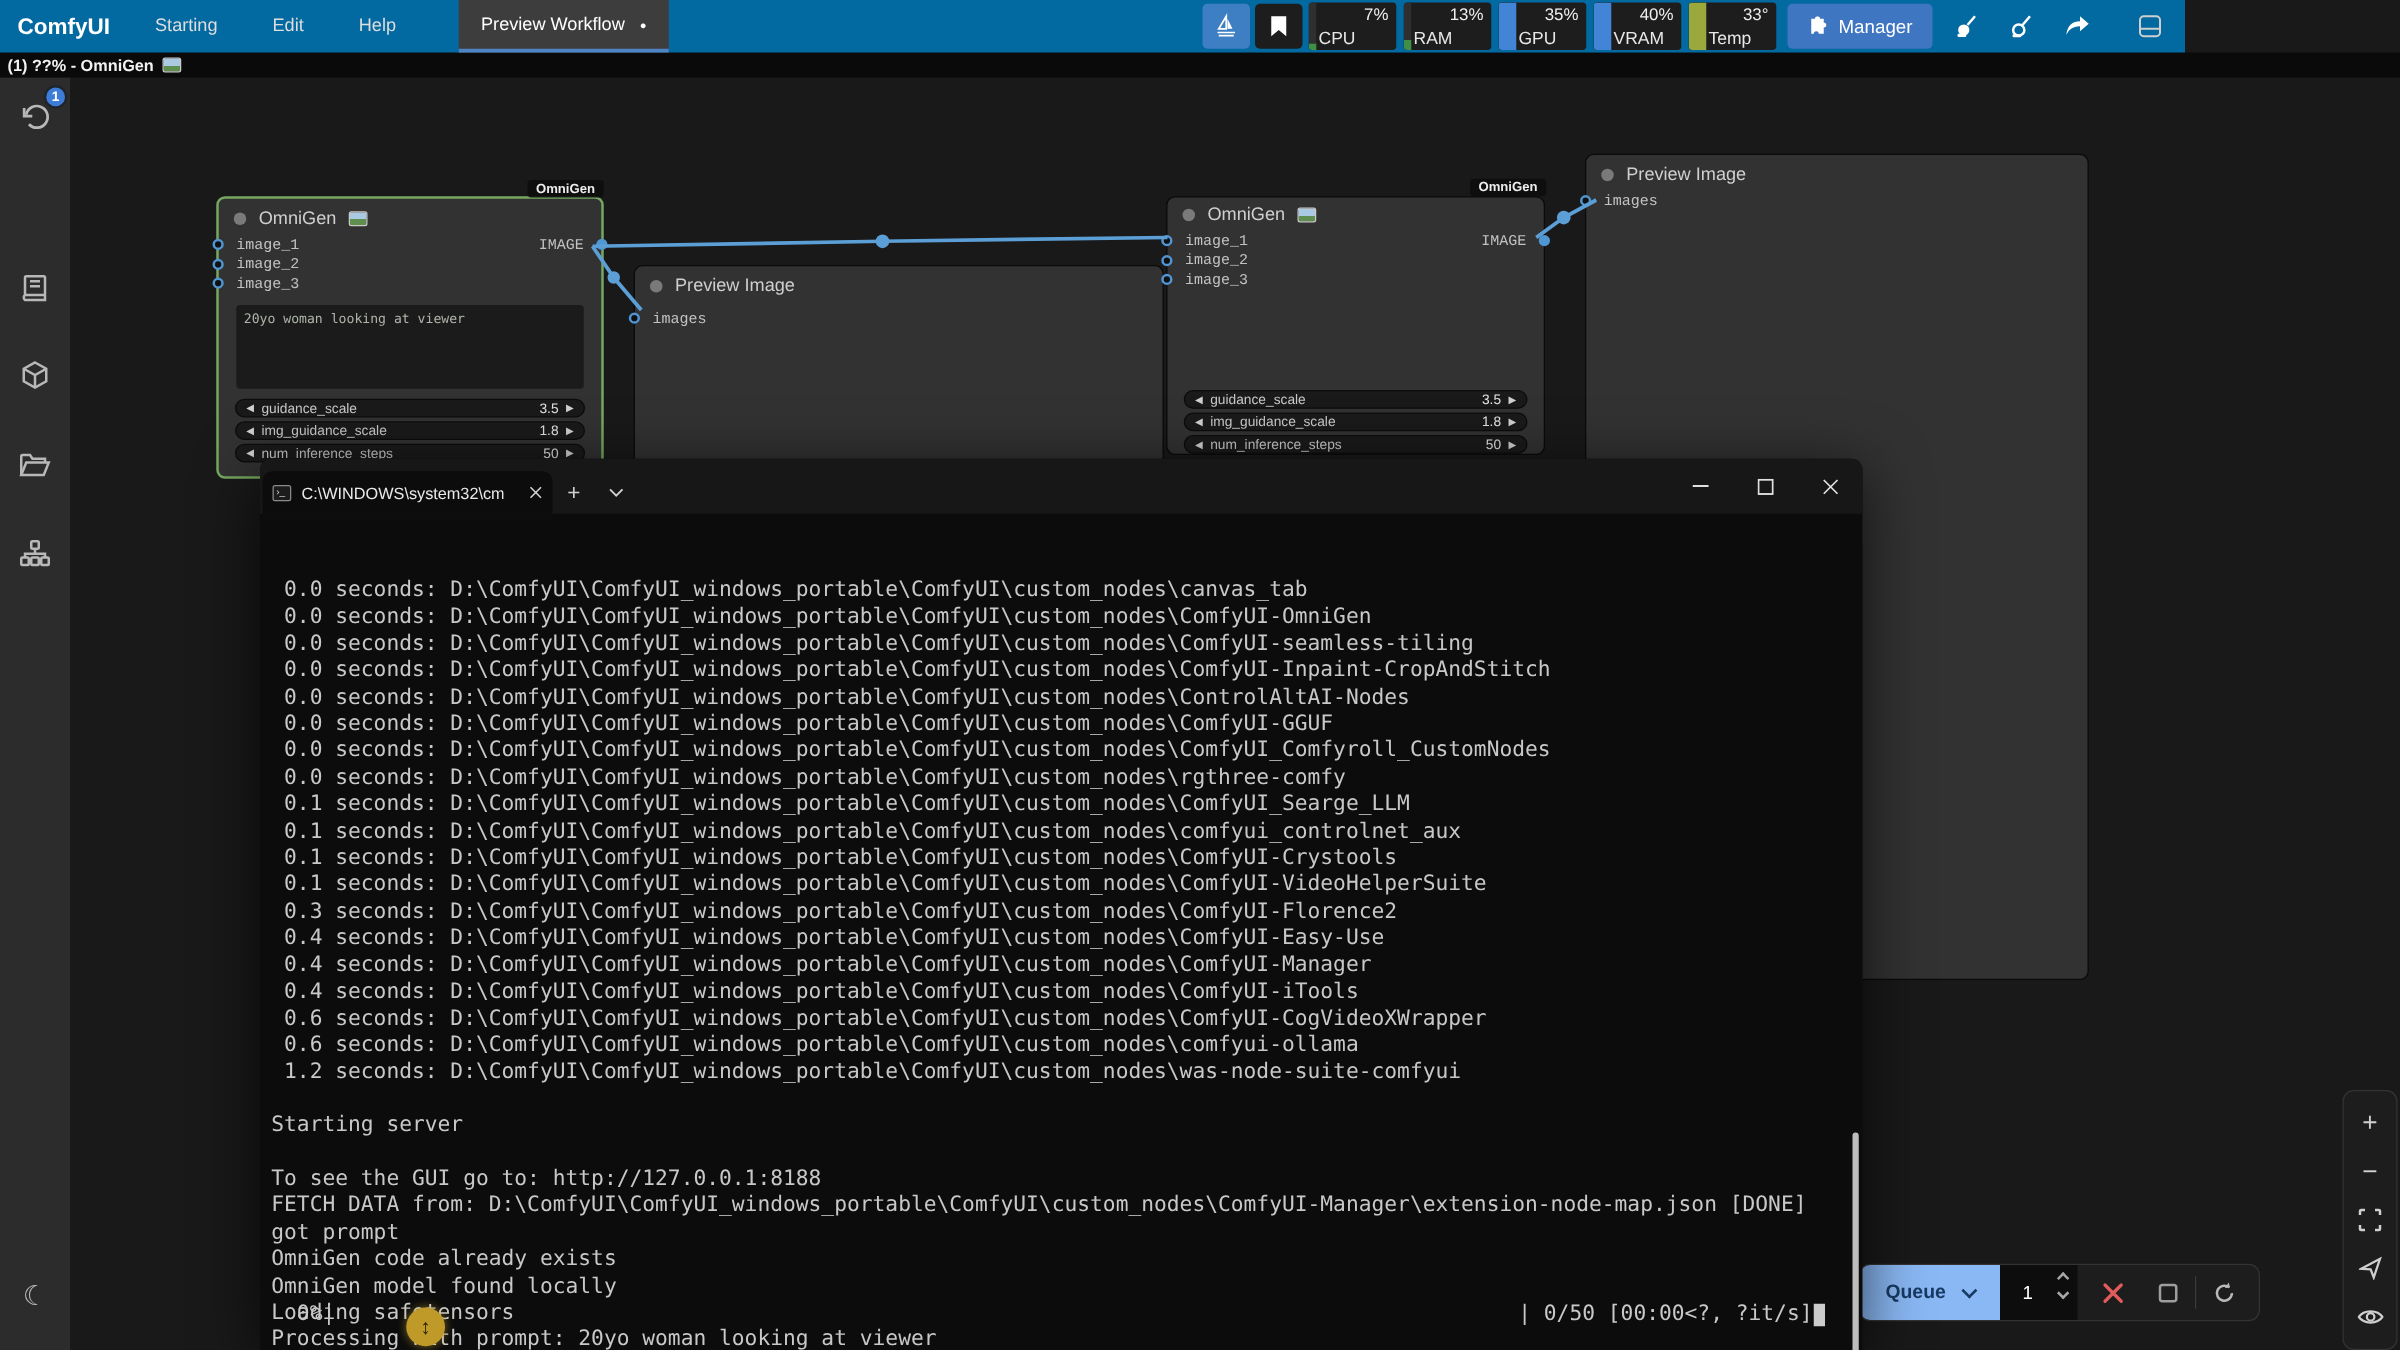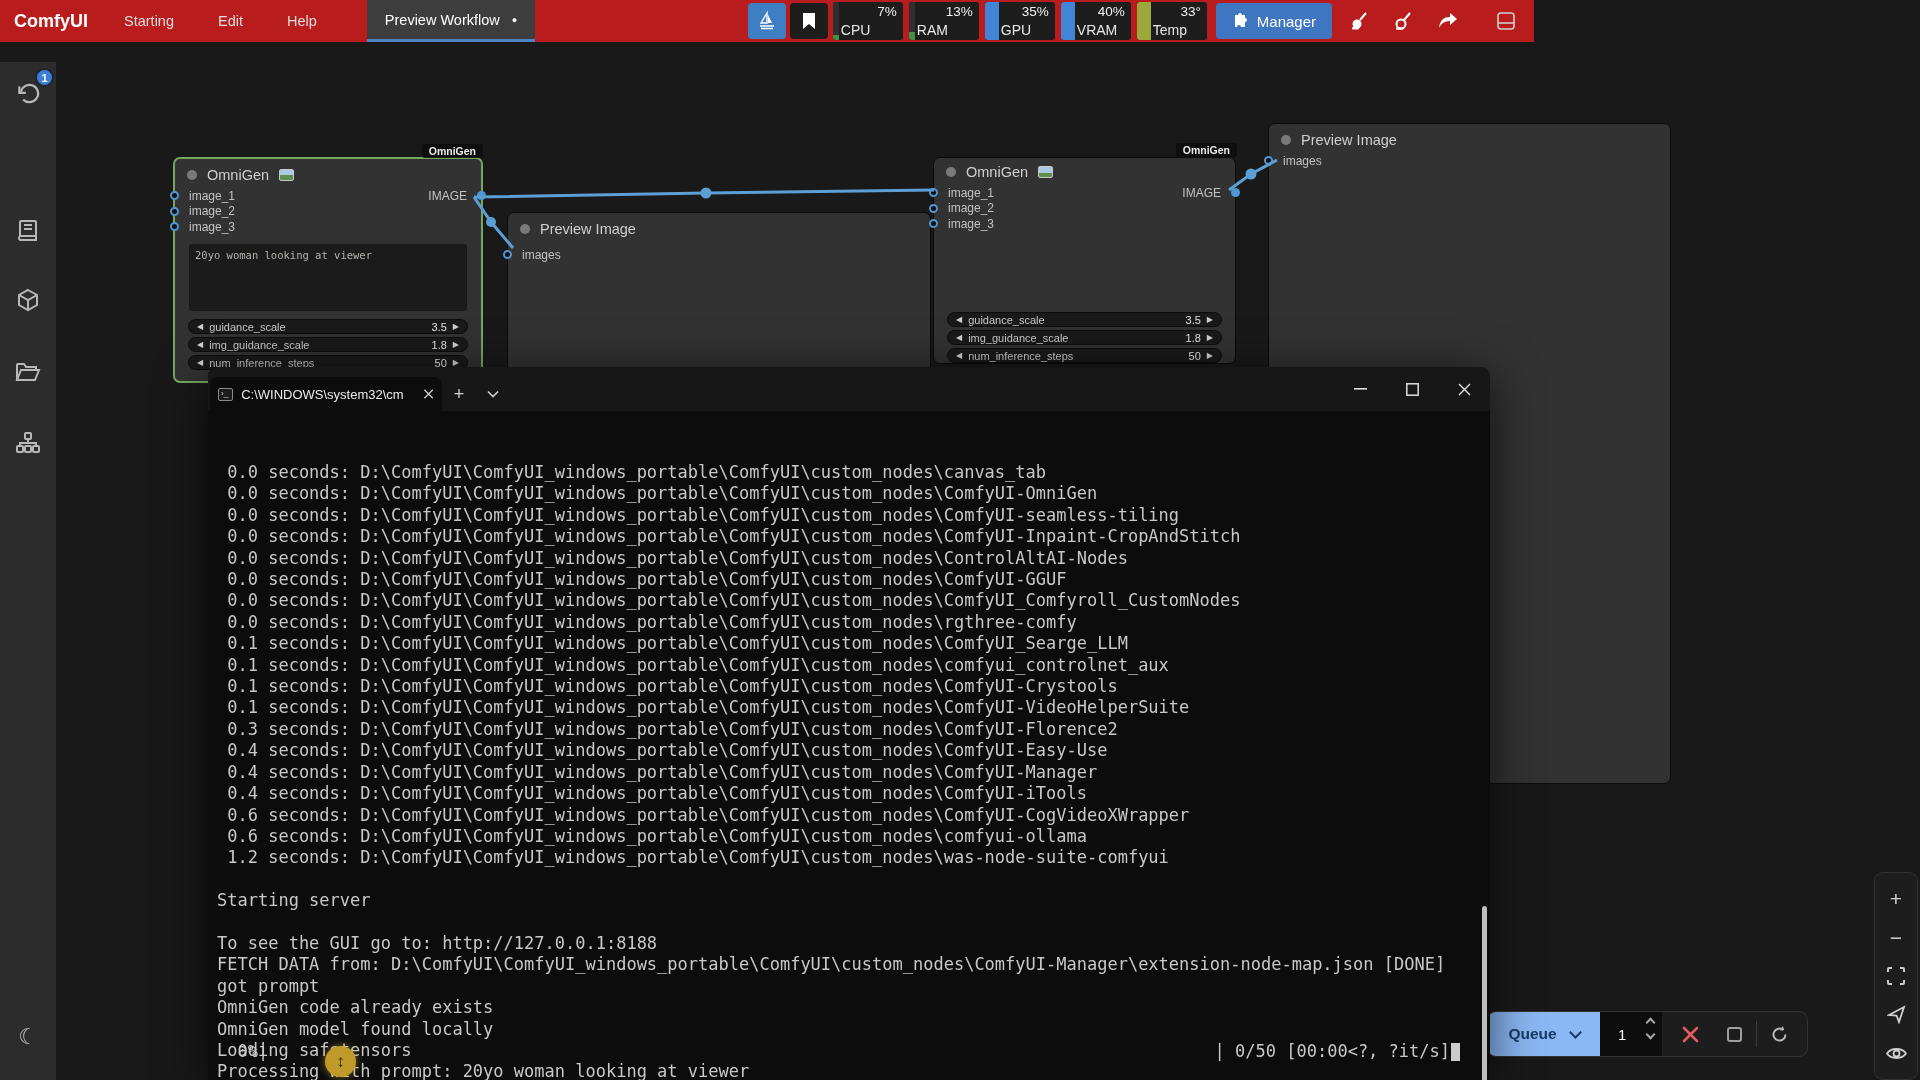--- a/index.html
+++ b/index.html
@@ -1,22 +1,22 @@
 <!DOCTYPE html>
 <html><head>
 <meta charset="utf-8">
 <style>
   * { margin:0; padding:0; box-sizing:border-box; }
   html,body { width:1920px; height:1080px; overflow:hidden; background:#191919;
     font-family:"Liberation Sans", sans-serif; }
   #app { position:relative; width:1920px; height:1080px; background:#191919; }
 
   
-  .menubar { position:absolute; left:0; top:0; width:1534px; height:42px;
-    background:#b91c1c; display:flex; align-items:center; z-index:30; }
+  .menubar { position:absolute; left:0; top:0; width:1748px; height:42px;
+    background:#0369a1; display:flex; align-items:center; z-index:30; }
   .logo { font-weight:bold; font-size:18px; color:#fff; padding:0 14px; }
   .menu-item { font-size:14.5px; color:#dedede; padding:0 22px; height:42px;
     display:flex; align-items:center; cursor:default; }
   .wf-tab { height:42px; background:#3d3d3d; border-bottom:3px solid #4e84c4;
     display:flex; align-items:center; gap:12px; padding:0 18px; margin-left:28px;
     color:#fff; font-size:14.5px; }
   .dirty-dot { font-size:9px; color:#fff; }
   .mb-right { margin-left:auto; display:flex; align-items:center; gap:4px; padding-right:8px; }
   .sq-btn { width:38px; height:36px; border-radius:4px; background:#1d1d1d;
     display:flex; align-items:center; justify-content:center; }
@@ -53,21 +53,21 @@
   
   .node { position:absolute; background:#323232; border:1px solid #0a0a0a;
     border-radius:7px; z-index:2; }
   .node.running { border:2px solid #76a860; }
   .node-badge { position:absolute; right:-2px; top:-15px; background:#0d0d0dE6;
     color:#ececec; font-size:10.5px; font-weight:bold; padding:1px 7px; border-radius:3px; }
   .node-title { display:flex; align-items:center; gap:10px; padding:8px 12px 5px 12px;
     color:#cfcfcf; font-size:14.5px; }
   .collapse-dot { width:10px; height:10px; border-radius:50%; background:#7a7a7a; flex:0 0 auto; }
   .slot-row { position:relative; display:flex; align-items:center; height:15.5px;
-    padding-left:14px; color:#c2c2c2; font-size:12px; }
+    padding-left:14px; color:#c2c2c2; font-size:12px;font-family:Liberation Mono, monospace; }
   .in-dot { position:absolute; left:-5px; width:9px; height:9px; border-radius:50%;
     border:2.5px solid #4f96d3; background:#101010; }
   .out-row { position:absolute; right:0; display:flex; align-items:center;
     color:#c2c2c2; font-size:12px; padding-right:14px; }
   .out-dot { position:absolute; right:-5px; width:9px; height:9px; border-radius:50%;
     background:#4f96d3; }
   .prompt-box { position:absolute; left:14px; right:14px; background:#1b1b1b;
     border-radius:3px; padding:5px 6px; color:#aeb4ab; font-size:10.5px;
     font-family:"DejaVu Sans Mono", monospace; }
   .widget { position:absolute; left:13px; right:13px; height:15px; background:#1a1a1a;
@@ -234,20 +234,24 @@
       </div>
       <div class="icon-btn" style="margin-left:14px">
         <svg width="20" height="20" viewBox="0 0 20 20">
           <rect x="2" y="2" width="16" height="16" rx="3" fill="none" stroke="#cfcfcf" stroke-width="1.6"></rect>
           <line x1="2" y1="12" x2="18" y2="12" stroke="#cfcfcf" stroke-width="1.6"></line>
         </svg>
       </div>
     </div>
   </div>
 
+  <div class="title-strip">
+    <span>(1) ??% - OmniGen</span>
+    <span class="thumb-ico"></span>
+  </div>
 
   <div class="sidebar">
     <div class="sb-item" style="top:12px">
       <svg width="26" height="26" viewBox="0 0 24 24" fill="none" stroke="#b8b8b8" stroke-width="2">
         <path d="M4 5 v6 h6"></path>
           <path d="M5.5 10 a8 8 0 1 1 2 7"></path>
       </svg>
       <div class="sb-badge">1</div>
     </div>
     <div class="sb-item" style="top:148px">

